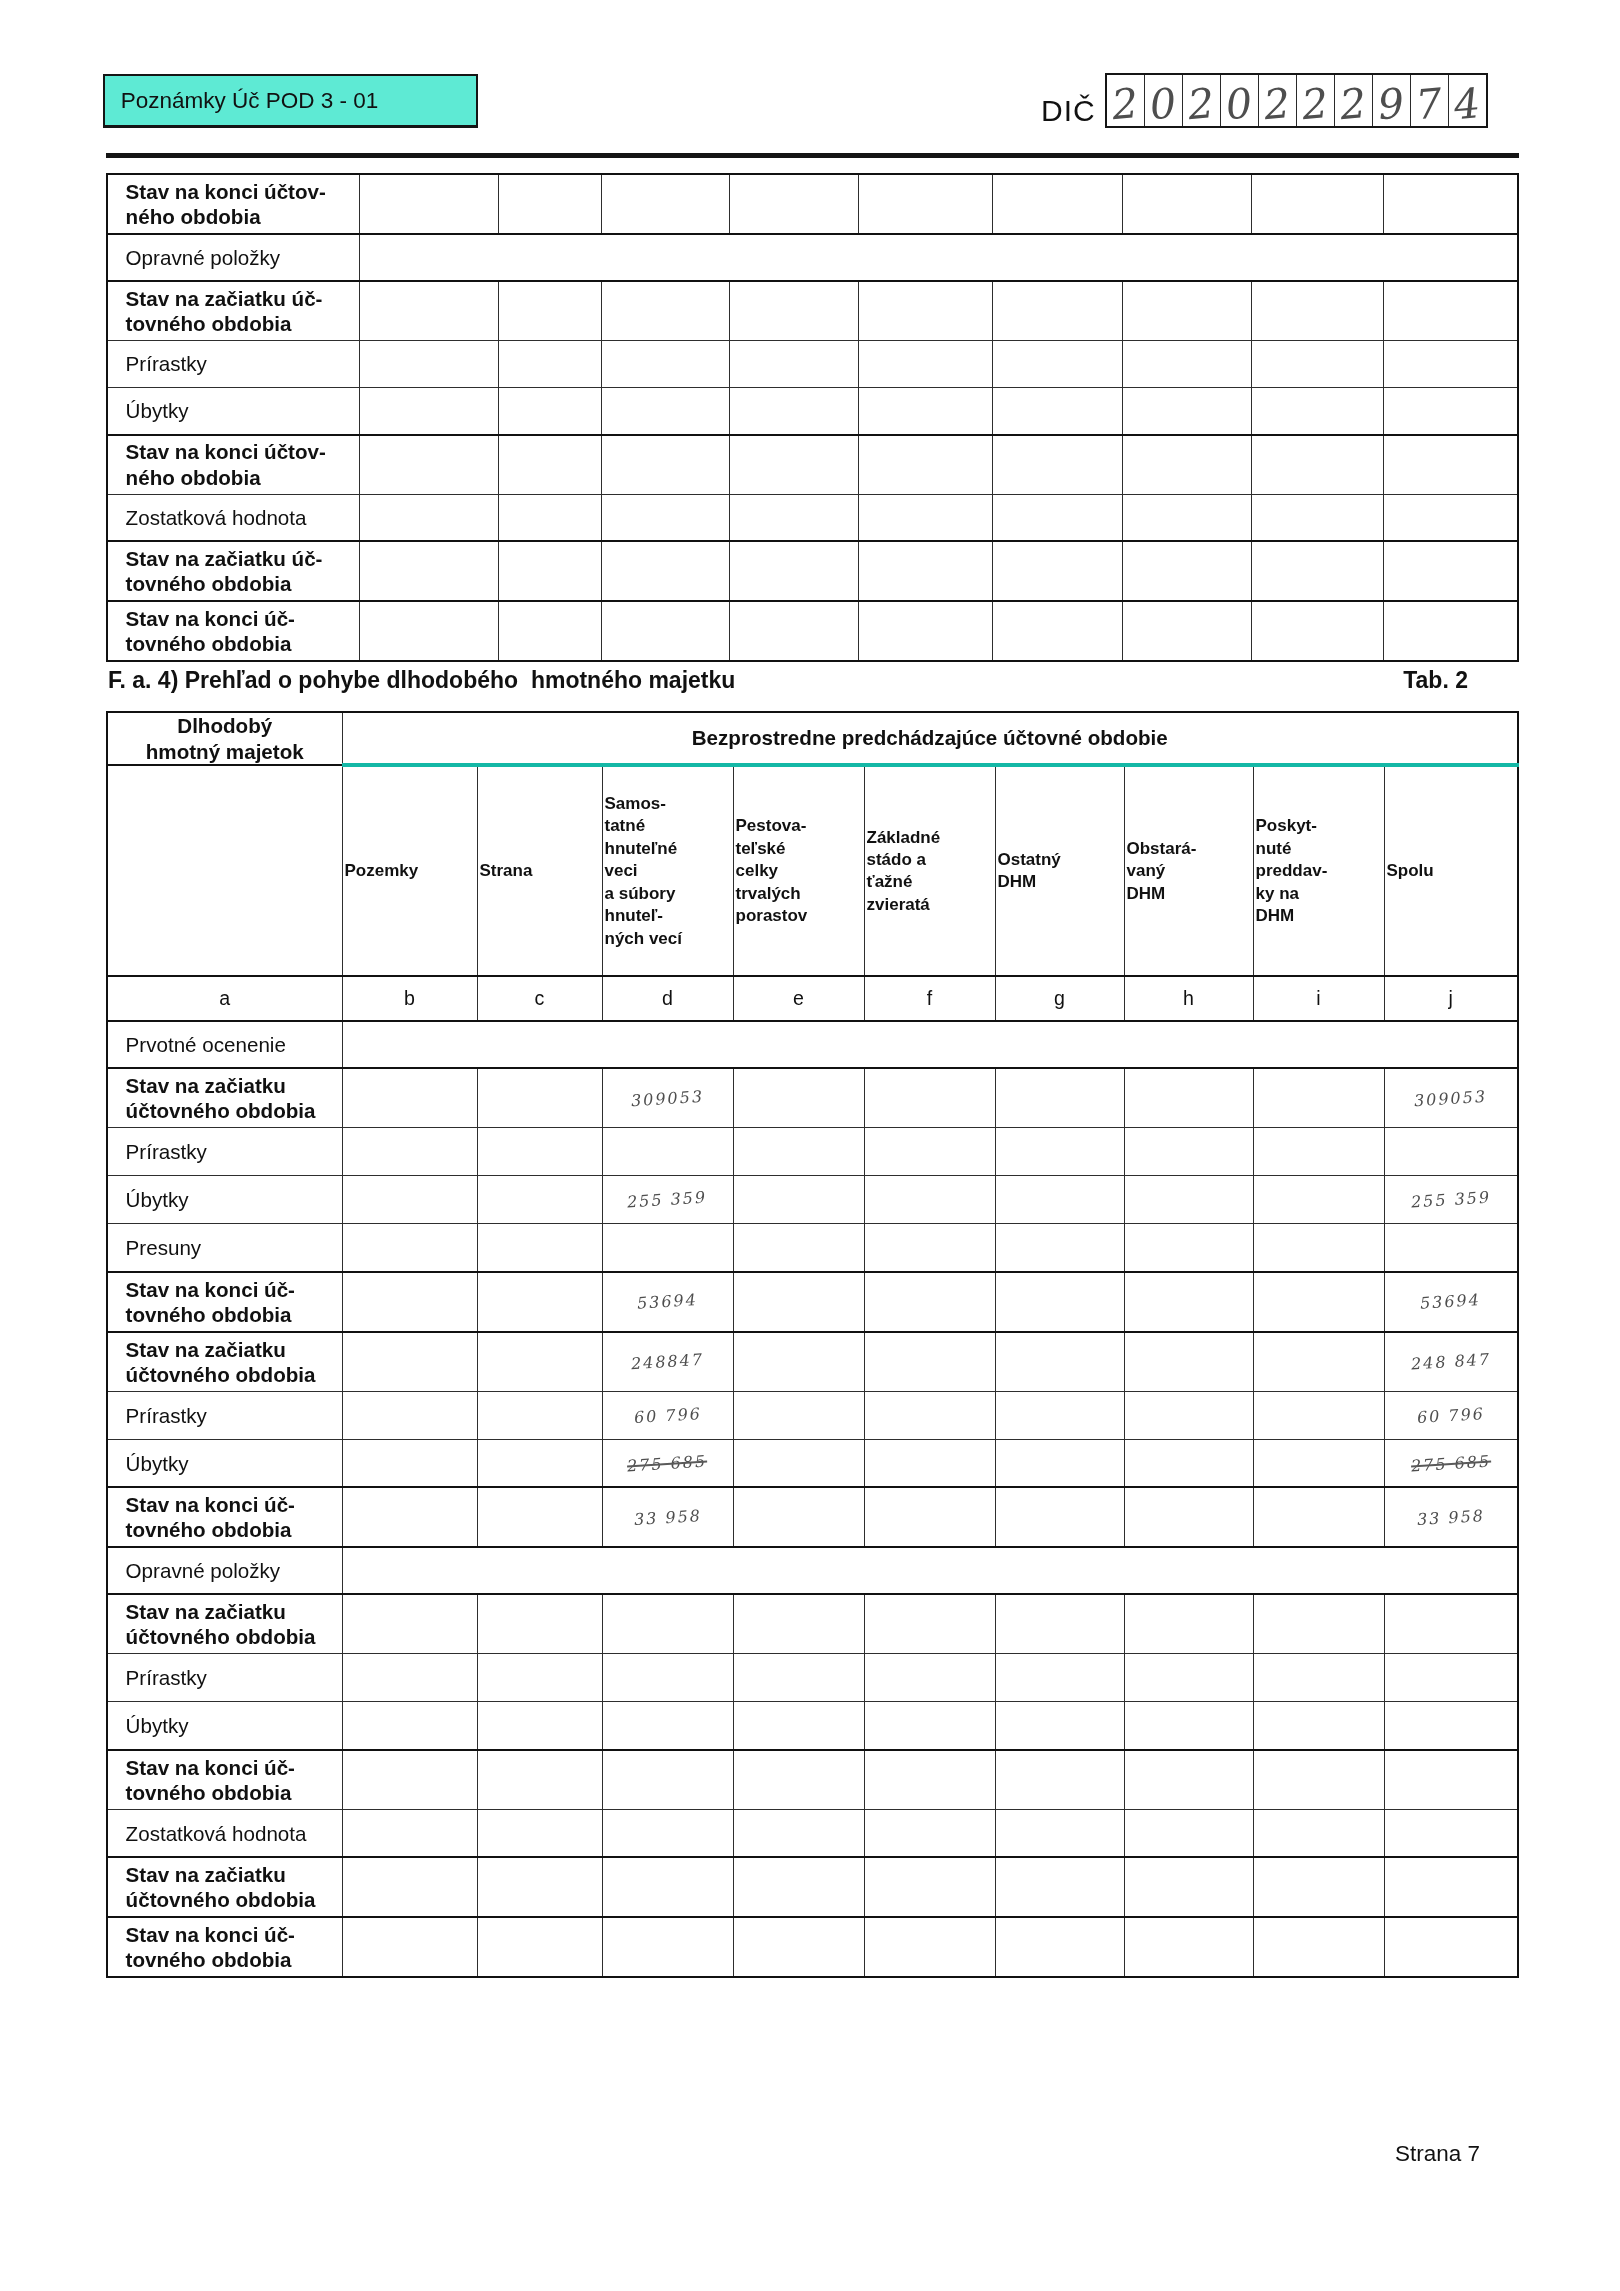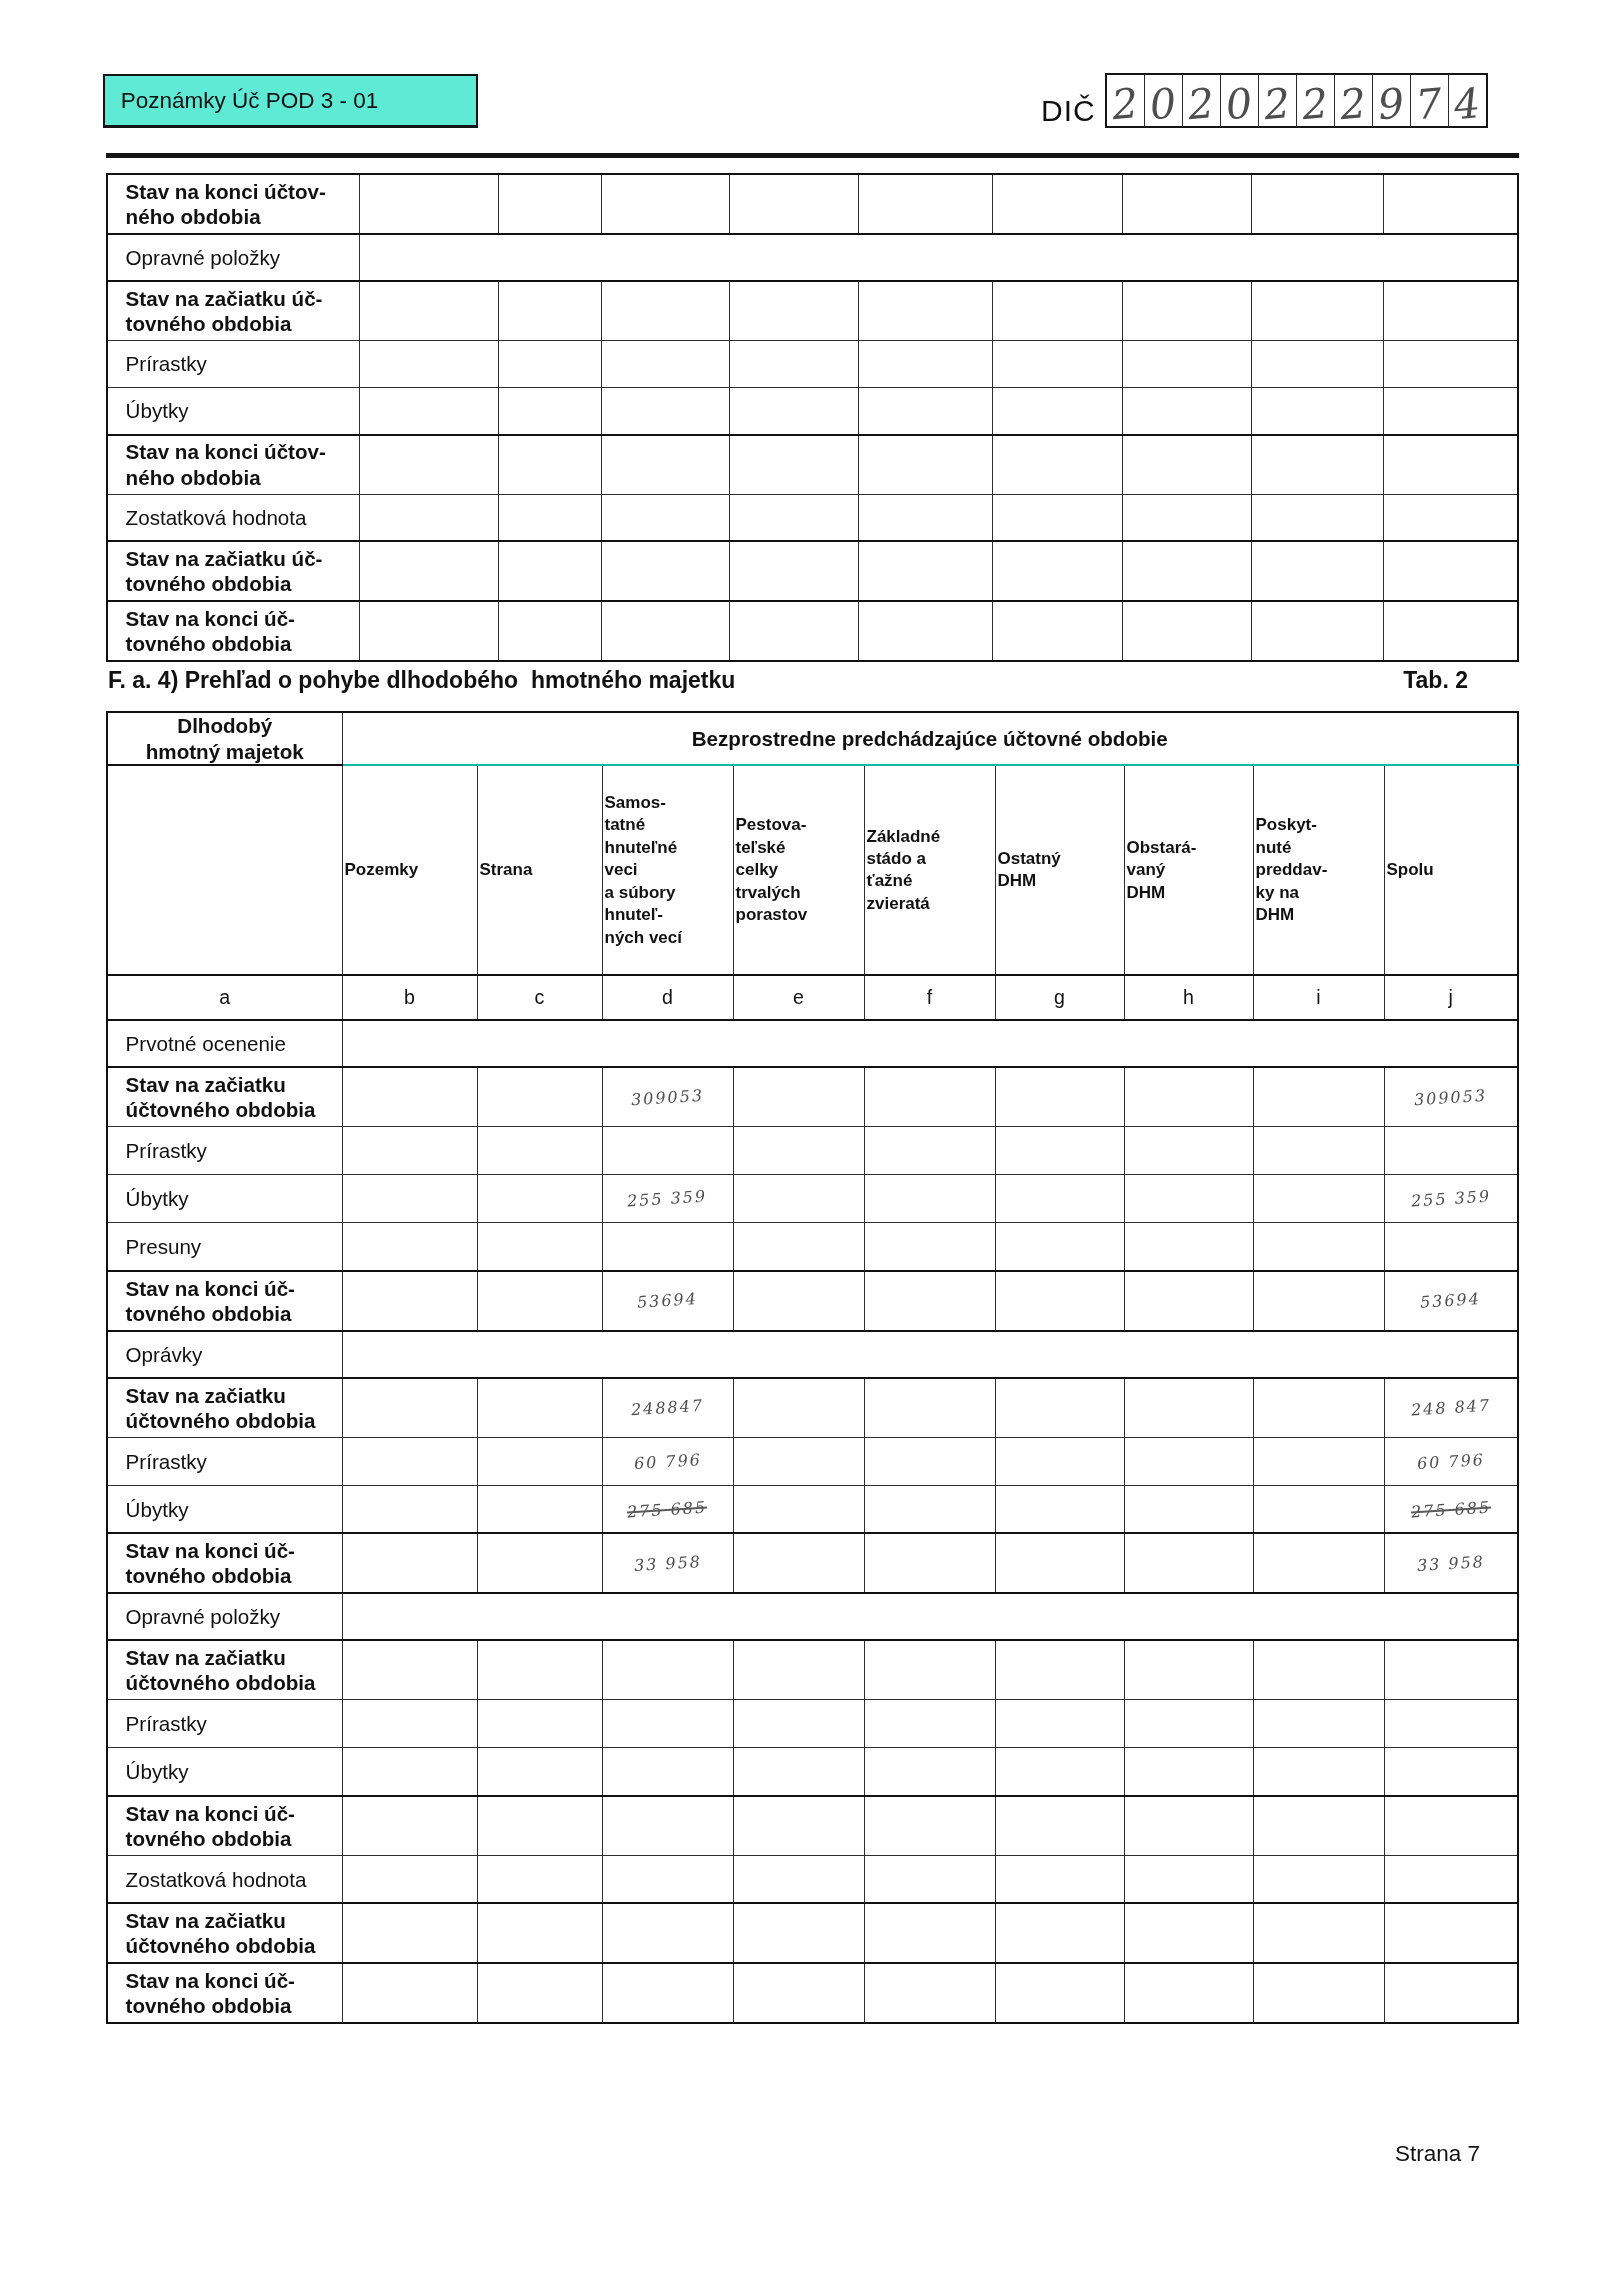--- a/index.html
+++ b/index.html
@@ -36,21 +36,21 @@
   tr.bold-row .label-cell{font-weight:bold;}
   .data-cell{text-align:center;overflow:visible;}
   tr.bold-row td,tr.span-row td{border-top:2.5px solid #111;}
   #table1 tbody tr{height:47px;}
   #table1 tbody tr.bold-row{height:55px;}
   #table2 tbody tr{height:48px;}
   #table2 tbody tr.bold-row{height:52px;}
   #table2 tbody tr.span-row{height:47px;margin-top:44px;}
   
   .corner-cell{font-weight:bold;text-align:center;white-space:pre-line;font-size:20.6px;line-height:1.25;height:51px;border-bottom:2px solid #111;}
-  .group-cell{font-weight:bold;text-align:center;font-size:20.6px;border-bottom:2px solid #14b8a6;}
+  .group-cell{font-weight:bold;text-align:center;font-size:20.6px;border-bottom:4px solid #14b8a6;}
   .colhead{font-weight:bold;white-space:pre-line;font-size:17px;line-height:1.32;vertical-align:middle;padding:12px 2px;height:184px;}
   .letter-cell{height:43px;text-align:center;font-size:19.6px;border-top:2px solid #111;border-bottom:2.9px solid #111;}
   
   .section-bar{
     position:absolute;left:108px;top:667px;width:1411px;
     display:flex;justify-content:space-between;align-items:baseline;
     font-size:23px;font-weight:bold;
   }
   .section-title{white-space:pre;}
   .tab-label{margin-right:51px;}
@@ -354,24 +354,20 @@
           <td class="data-cell"></td>
           <td class="data-cell"></td>
           <td class="data-cell"><span class="hw">53694</span></td>
           <td class="data-cell"></td>
           <td class="data-cell"></td>
           <td class="data-cell"></td>
           <td class="data-cell"></td>
           <td class="data-cell"></td>
           <td class="data-cell"><span class="hw">53694</span></td>
         </tr>
-        <tr class="span-row">
-          <td class="label-cell">Oprávky</td>
-          <td class="span-cell" colspan="9"></td>
-        </tr>
         <tr class="bold-row">
           <td class="label-cell">Stav na začiatku
 účtovného obdobia</td>
           <td class="data-cell"></td>
           <td class="data-cell"></td>
           <td class="data-cell"><span class="hw">248847</span></td>
           <td class="data-cell"></td>
           <td class="data-cell"></td>
           <td class="data-cell"></td>
           <td class="data-cell"></td>

